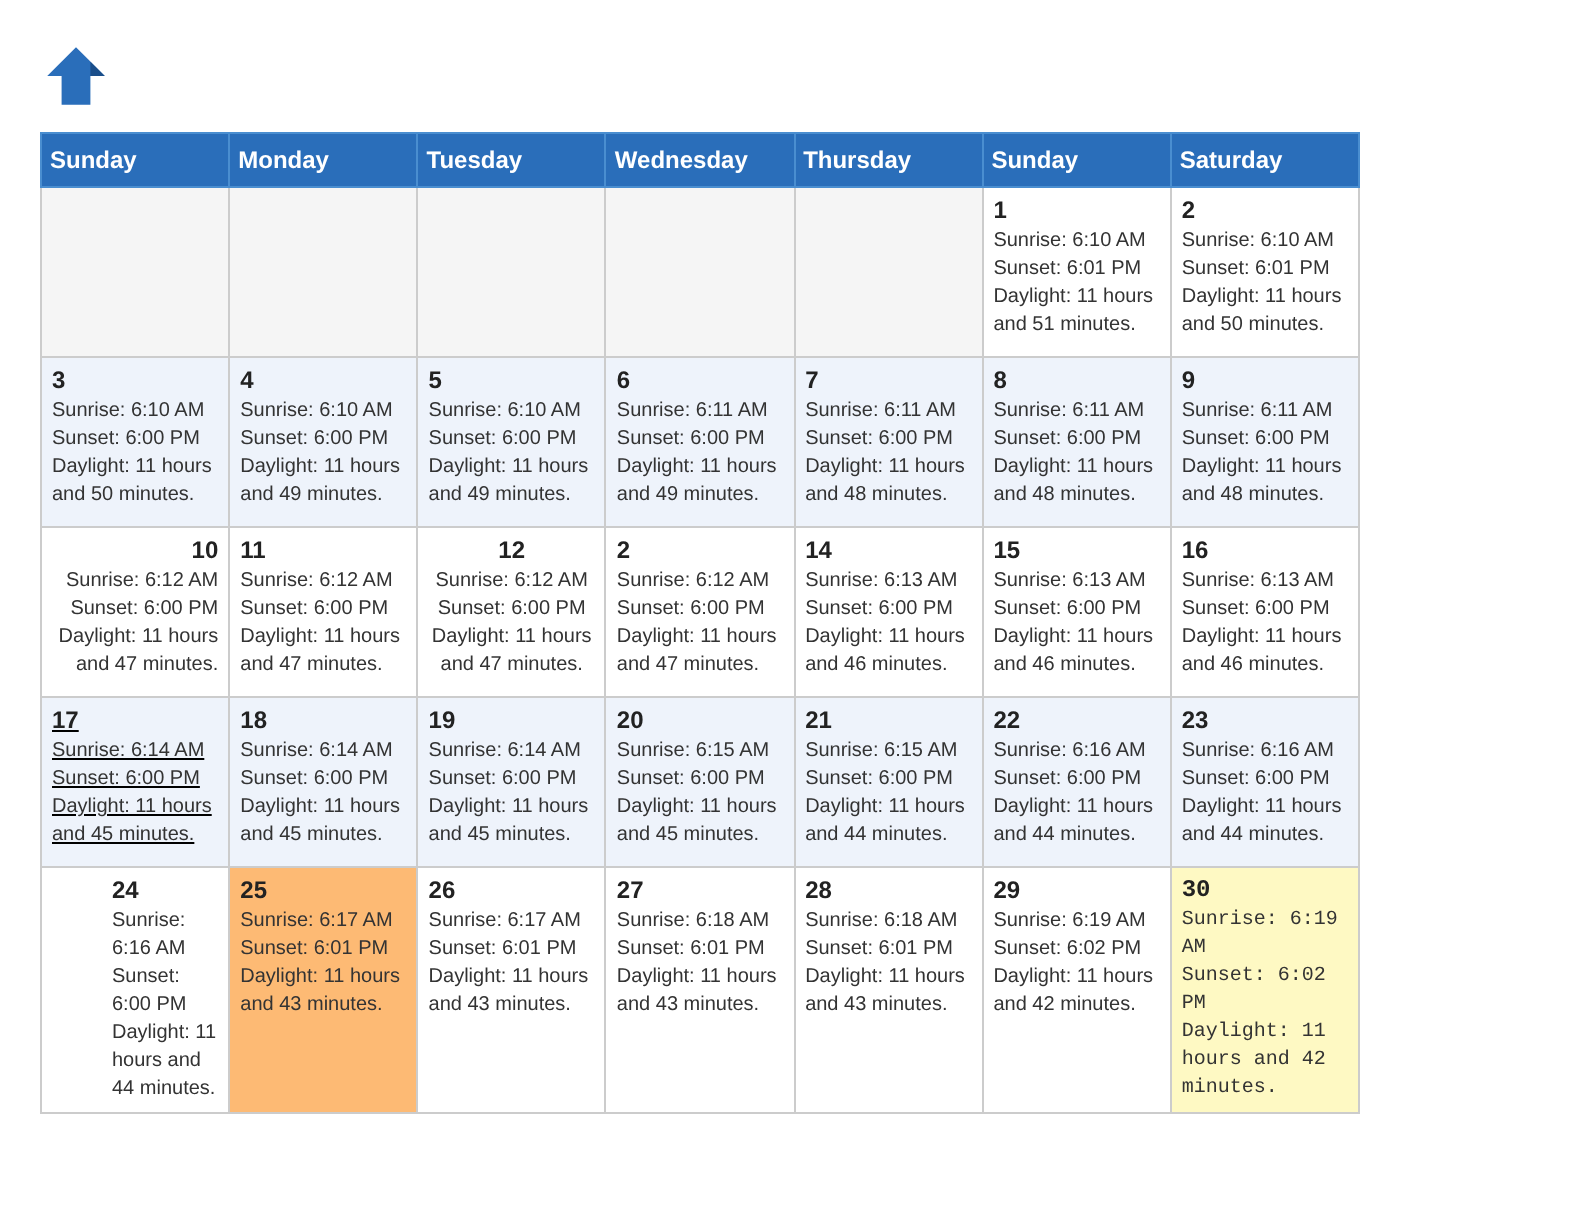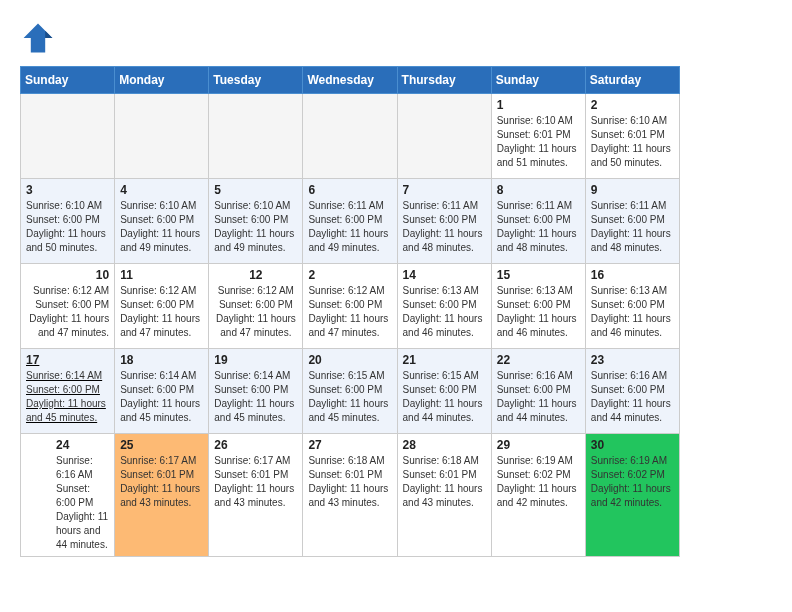--- a/index.html
+++ b/index.html
@@ -260,20 +260,20 @@
 <div class="day-info">Sunrise: 6:18 AM<br>Sunset: 6:01 PM<br>Daylight: 11 hours and 43 minutes.</div>
           </td>
           <td style="background: rgb(255, 255, 255);">
             <span class="day-num">28</span>
 <div class="day-info">Sunrise: 6:18 AM<br>Sunset: 6:01 PM<br>Daylight: 11 hours and 43 minutes.</div>
           </td>
           <td style="background: rgb(255, 255, 255);">
             <span class="day-num">29</span>
 <div class="day-info">Sunrise: 6:19 AM<br>Sunset: 6:02 PM<br>Daylight: 11 hours and 42 minutes.</div>
           </td>
-          <td style="background: #22c55e;">
+          <td style="background: #fef9c3; font-family: Liberation Mono, monospace;">
             <span class="day-num">30</span>
 <div class="day-info">Sunrise: 6:19 AM<br>Sunset: 6:02 PM<br>Daylight: 11 hours and 42 minutes.</div>
           </td>
         </tr>
       </tbody>
   </table>
 </div>
 
 </body></html>

